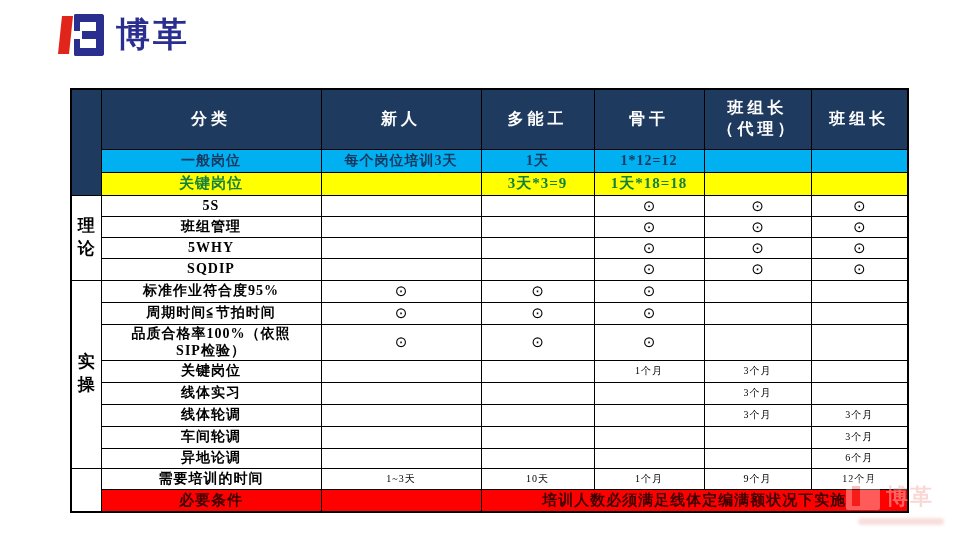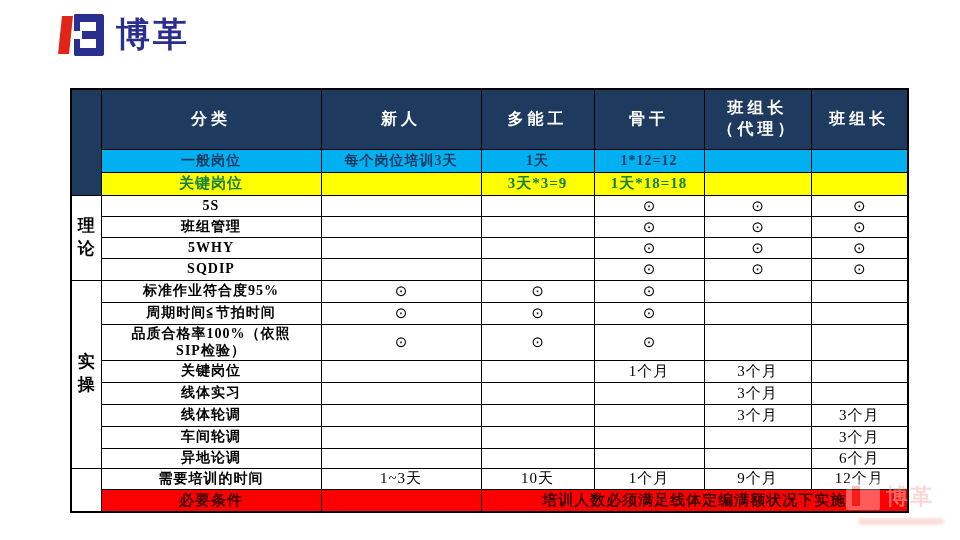--- a/index.html
+++ b/index.html
@@ -35,21 +35,21 @@
   #matrix{border:2px solid #000;}
   .hdr td{background:#1f3a5f;color:#ffffff;font-family:"Liberation Sans",sans-serif;
     font-size:16px;font-weight:bold;letter-spacing:4px;white-space:pre-line;line-height:1.3;}
   .corner{background:#ffffff;}
   .blue-row td{background:#00b0f0;color:#17375e;font-weight:bold;font-size:14px;letter-spacing:1px;}
   .yellow-row td{background:#ffff00;color:#15803d;font-weight:bold;font-size:15px;letter-spacing:1px;}
   .red-row td{background:#ff0000;color:#3a0000;font-weight:bold;font-size:15px;letter-spacing:1px;}
   .group-cell{font-size:17px;font-weight:bold;white-space:pre-line;line-height:1.35;
     letter-spacing:0;background:#fff;}
   .rowlabel{font-weight:600;letter-spacing:1px;white-space:pre-line;line-height:1.25;}
-  .val{font-size:15px;letter-spacing:1px;}
+  .val{font-size:10px;letter-spacing:1px;}
   .mark{font-size:15px;}
   tr.rh{height:60px;} tr.r23{height:23px;} tr.r21{height:21px;} tr.r22{height:22px;}
   tr.r36{height:36px;padding-left:28px;} tr.r20{height:20px;margin-top:36px;}
   
   #watermark{position:absolute;right:4px;bottom:6px;width:110px;height:56px;opacity:0.55;pointer-events:none;}
   #watermark .wm-logo{position:absolute;left:0;top:2px;width:34px;height:30px;background:#ffffff;opacity:.65;border-radius:2px;}
   #watermark .wm-logo-inner{position:absolute;left:6px;top:6px;width:8px;height:20px;background:#e1251b;opacity:.8;}
   #watermark .wm-brand{position:absolute;left:40px;top:4px;font-size:22px;font-weight:900;
     color:#f3b8b4;letter-spacing:2px;}
   #watermark .wm-url{position:absolute;left:12px;top:40px;width:86px;height:7px;

